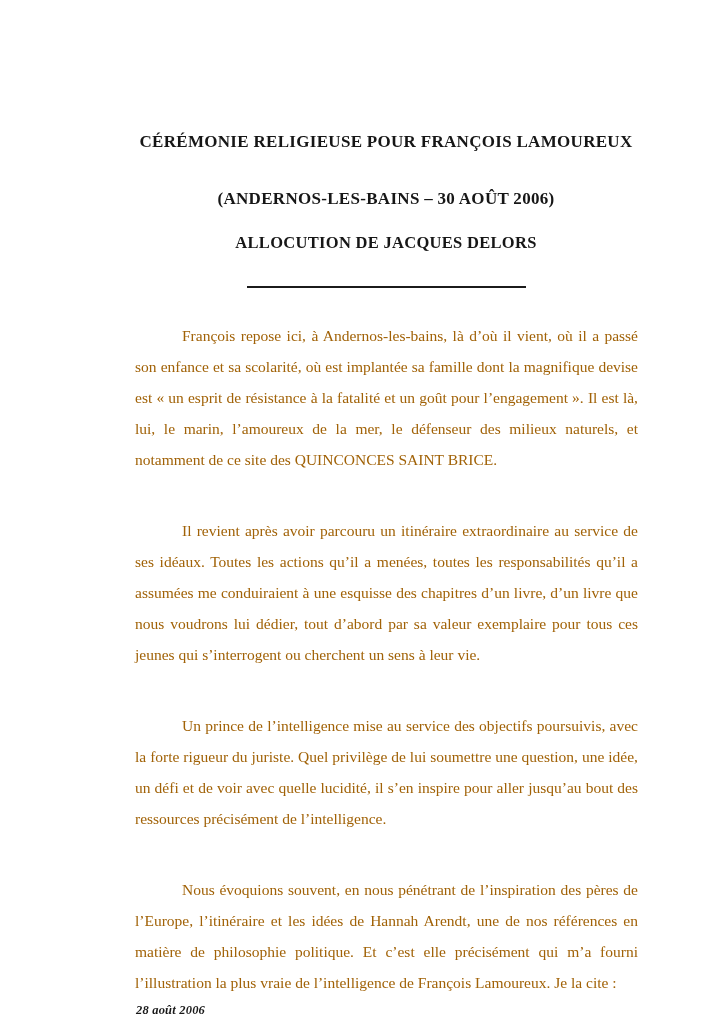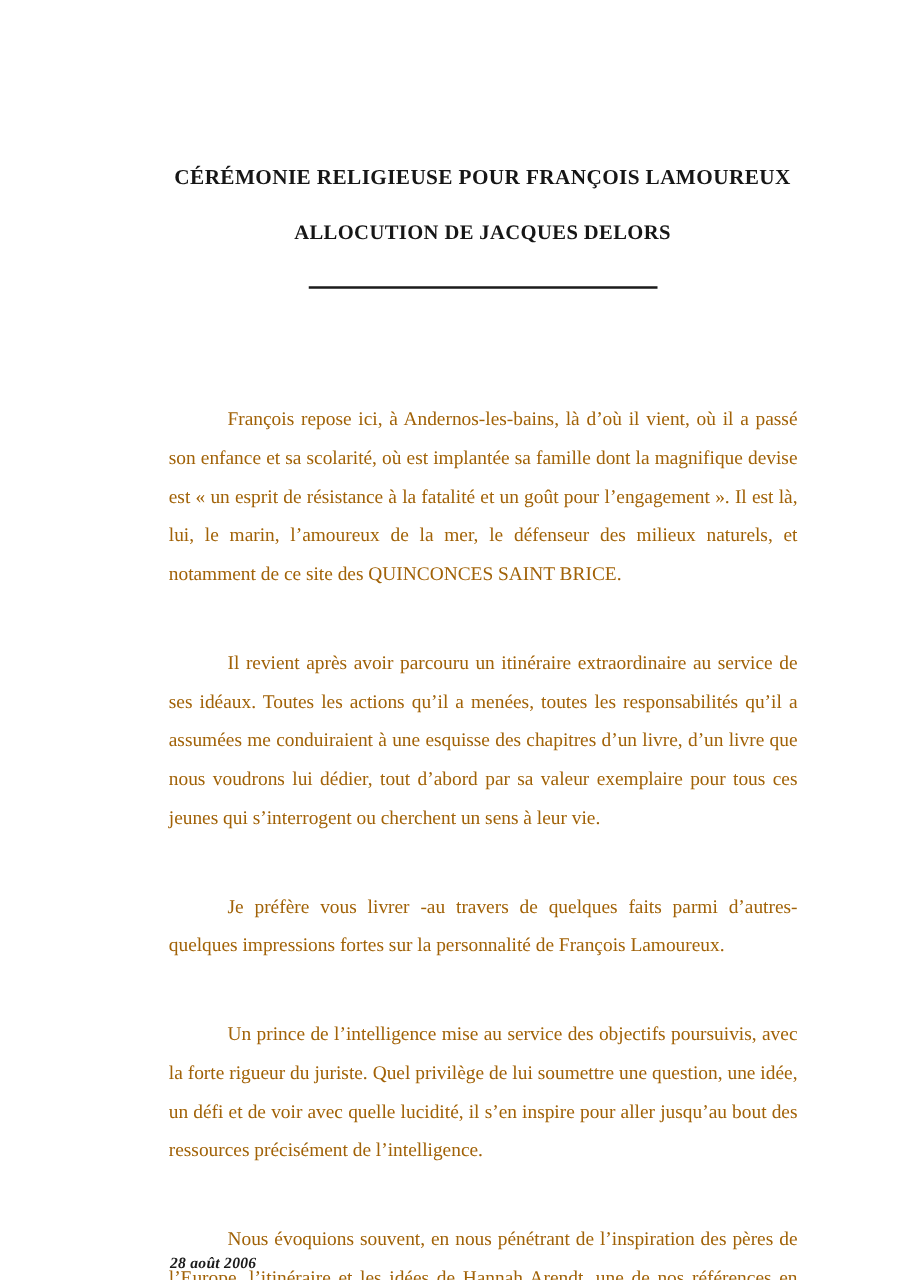--- a/index.html
+++ b/index.html
@@ -75,28 +75,28 @@
     font-size: 12px;
   }
 </style>
 </head>
 <body>
 
 <div class="page">
 
   <header class="doc-header">
     <div class="title-line-1">CÉRÉMONIE RELIGIEUSE POUR FRANÇOIS LAMOUREUX</div>
+    <div class="title-line-2">(ANDERNOS-LES-BAINS – 30 AOÛT 2006)</div>
     <div class="subtitle">ALLOCUTION DE JACQUES DELORS</div>
     <div class="title-divider"></div>
   </header>
 
   <main class="doc-body">
     <p>François repose ici, à Andernos-les-bains, là d’où il vient, où il a passé son enfance et sa scolarité, où est implantée sa famille dont la magnifique devise est « un esprit de résistance à la fatalité et un goût pour l’engagement ». Il est là, lui, le marin, l’amoureux de la mer, le défenseur des milieux naturels, et notamment de ce site des QUINCONCES SAINT BRICE.</p>
     <p>Il revient après avoir parcouru un itinéraire extraordinaire au service de ses idéaux. Toutes les actions qu’il a menées, toutes les responsabilités qu’il a assumées me conduiraient à une esquisse des chapitres d’un livre, d’un livre que nous voudrons lui dédier, tout d’abord par sa valeur exemplaire pour tous ces jeunes qui s’interrogent ou cherchent un sens à leur vie.</p>
-    <p>Je préfère vous livrer -au travers de quelques faits parmi d’autres- quelques impressions fortes sur la personnalité de François Lamoureux.</p>
     <p>Un prince de l’intelligence mise au service des objectifs poursuivis, avec la forte rigueur du juriste. Quel privilège de lui soumettre une question, une idée, un défi et de voir avec quelle lucidité, il s’en inspire pour aller jusqu’au bout des ressources précisément de l’intelligence.</p>
     <p>Nous évoquions souvent, en nous pénétrant de l’inspiration des pères de l’Europe, l’itinéraire et les idées de Hannah Arendt, une de nos références en matière de philosophie politique. Et c’est elle précisément qui m’a fourni l’illustration la plus vraie de l’intelligence de François Lamoureux. Je la cite :</p>
   </main>
 
   <footer class="doc-footer">
     <span class="footer-date">28 août 2006</span>
     <span class="footer-page-number">1</span>
   </footer>
 
 </div>

